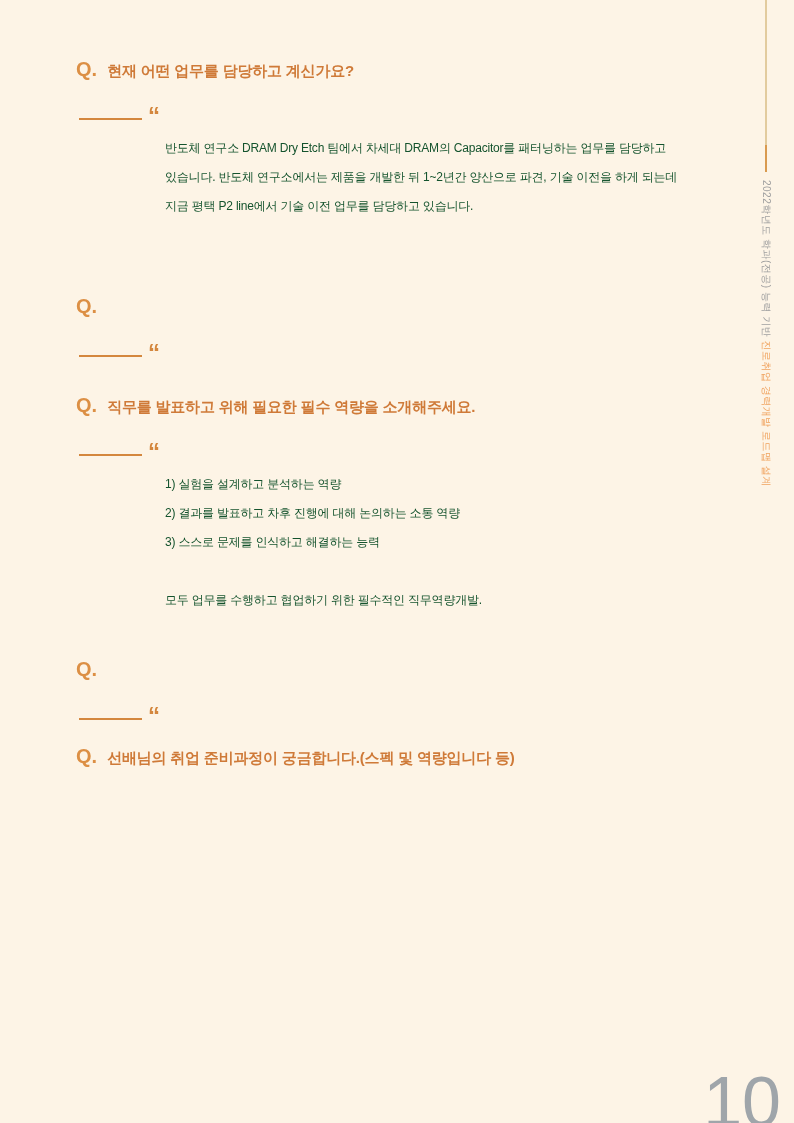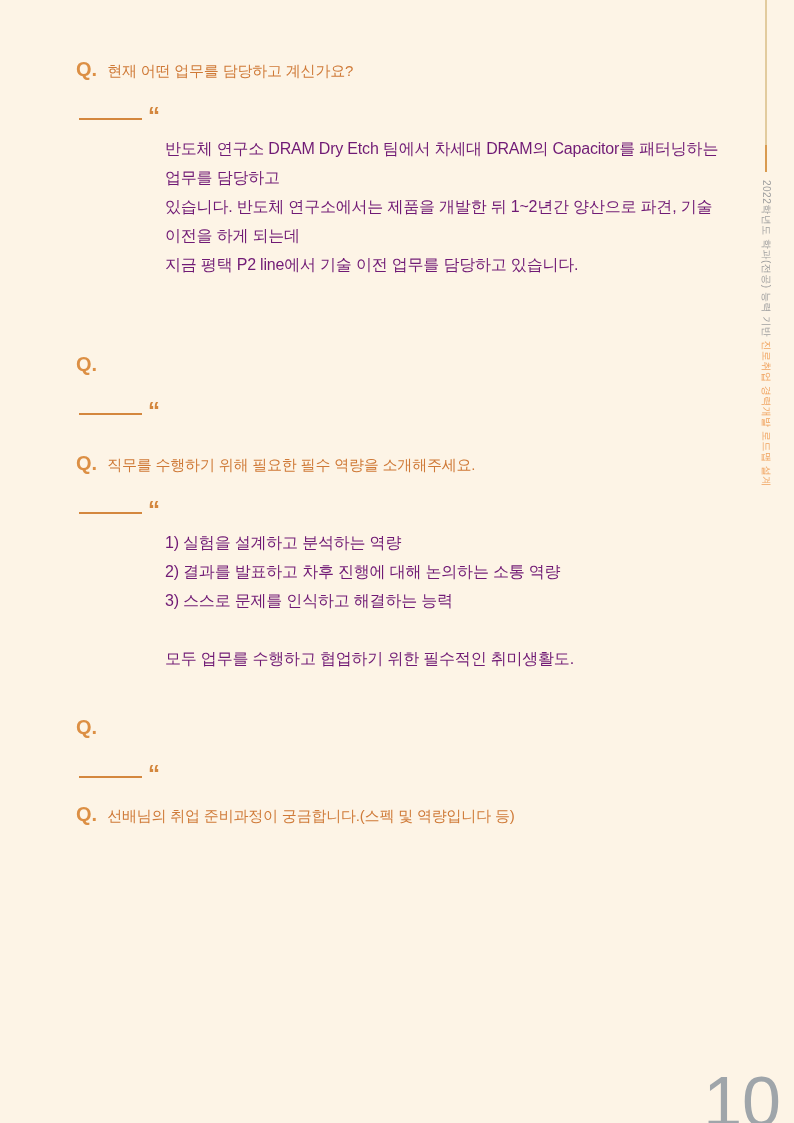--- a/index.html
+++ b/index.html
@@ -34,21 +34,21 @@
   }
   .q-prefix {
     font-size: 20px;
     font-weight: bold;
     color: #dc8f44;
     margin-right: 10px;
     line-height: 23px;
   }
   .q-text {
     font-size: 15px;
-    font-weight: normal;
+    font-weight: bold;
     color: #cf7a38;
     letter-spacing: -0.2px;
   }
   .a-row { display: flex; align-items: flex-start; }
   .a-rule {
     width: 63px;
     border-top: 2px solid #d4873e;
     margin-top: 13px;
     margin-left: 3px;
     flex: none;
@@ -56,23 +56,23 @@
   .quote {
     font-size: 24px;
     font-weight: bold;
     color: #d4873e;
     line-height: 22px;
     margin: 0 5px 0 6px;
     flex: none;
   }
   .a-body {
     width: 556px;
-    font-size: 16px;
+    font-size: 12px;
     line-height: 29px;
-    color: #701a75;
+    color: #14532d;
     white-space: pre-line;
     letter-spacing: -0.2px;
   }
   .side-rule {
     position: absolute;
     top: 0; left: 765px;
     width: 2px; height: 145px;
     background: #e2cb9e;
   }
   .side-rule-accent {
@@ -129,30 +129,30 @@
     </div>
     <div class="a-row">
       <div class="a-rule"></div>
       <span class="quote">“</span>
     </div>
   </div>
 
   <div class="qa-block">
     <div class="q-row">
       <span class="q-prefix">Q.</span>
-      <span class="q-text">직무를 수행하기 위해 필요한 필수 역량을 소개해주세요.</span>
+      <span class="q-text">직무를 발표하고 위해 필요한 필수 역량을 소개해주세요.</span>
     </div>
     <div class="a-row">
       <div class="a-rule"></div>
       <span class="quote">“</span>
       <div class="a-body">
         <div class="a-text">1) 실험을 설계하고 분석하는 역량
 2) 결과를 발표하고 차후 진행에 대해 논의하는 소통 역량
 3) 스스로 문제를 인식하고 해결하는 능력</div>
-        <div class="a-text a-text2">모두 업무를 수행하고 협업하기 위한 필수적인 취미생활도.</div>
+        <div class="a-text a-text2">모두 업무를 수행하고 협업하기 위한 필수적인 직무역량개발.</div>
       </div>
     </div>
   </div>
 
   <div class="qa-block">
     <div class="q-row">
       <span class="q-prefix">Q.</span>
     </div>
     <div class="a-row">
       <div class="a-rule"></div>

